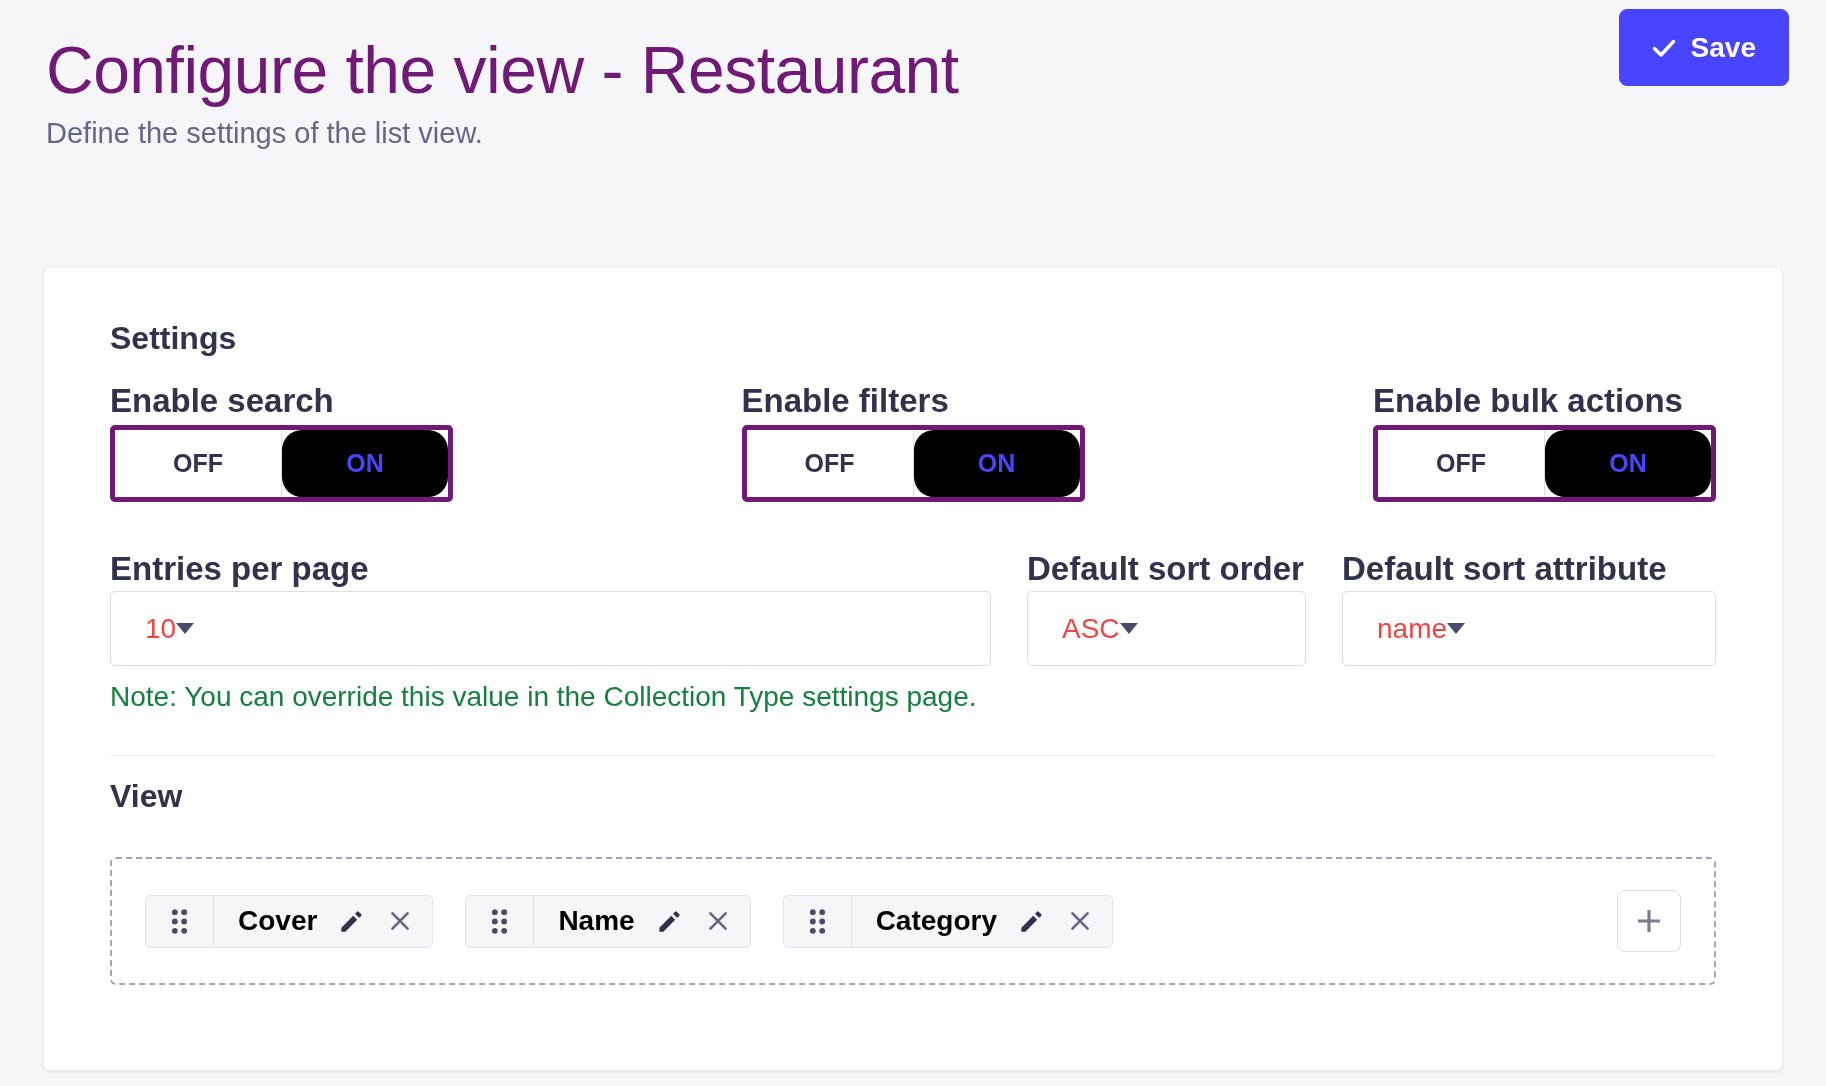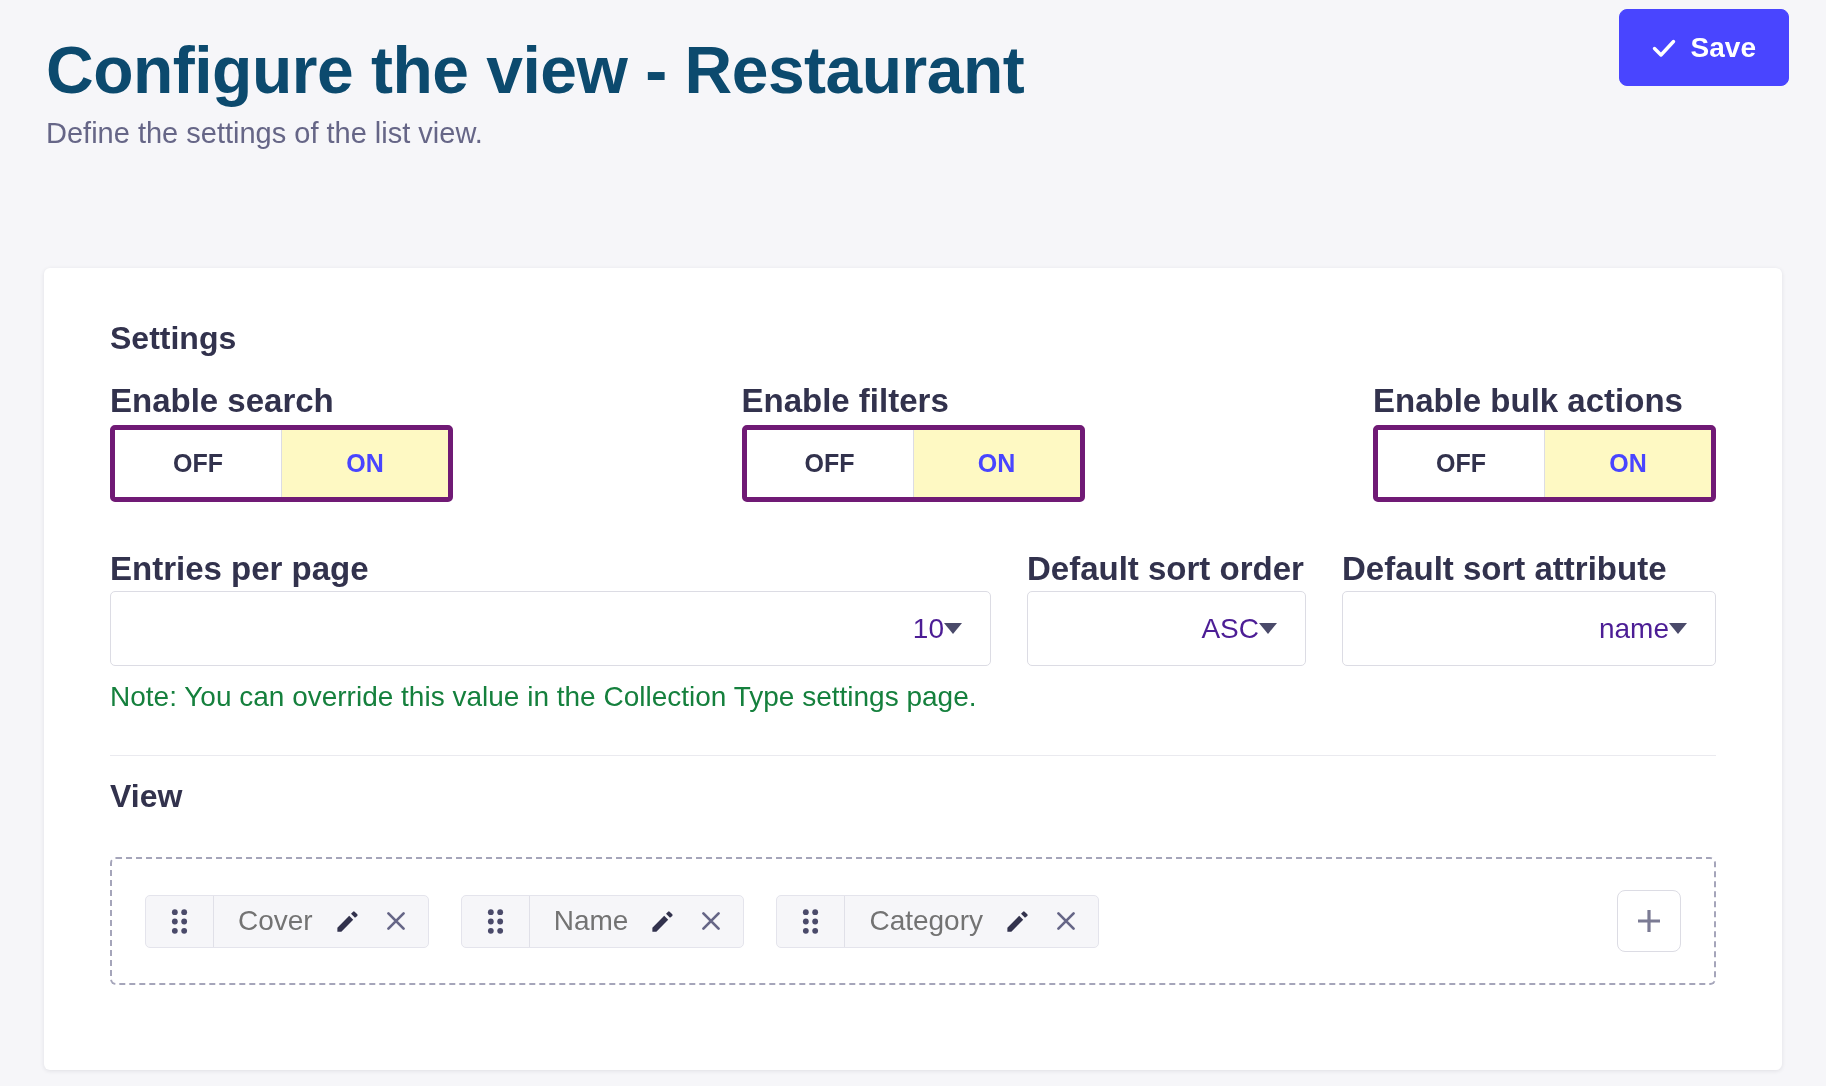--- a/index.html
+++ b/index.html
@@ -9,22 +9,22 @@
     background: #f6f6f9;
     font-family: "Liberation Sans", sans-serif;
     color: #32324d;
     overflow: hidden;
     position: relative;
   }
 
   
   .header { position: relative; height: 268px; padding: 36px 46px 0; }
   .page-title {
-    margin: 0; font-size: 66px; line-height: 68px; font-weight: 700;
-    color: #0c4a6e; letter-spacing: -0.5px;
+    margin: 0; font-size: 66px; line-height: 68px; font-weight: 400;
+    color: #701a75; letter-spacing: -0.5px;
   }
   .page-subtitle { margin: 12px 0 0; font-size: 29px; line-height: 35px; color: #666687; }
   .save-btn {
     position: absolute; top: 9px; right: 37px;
     height: 77px; padding: 0 32px;
     display: flex; align-items: center; gap: 15px;
     background: #4945ff; color: #ffffff;
     border: 1px solid #4945ff; border-radius: 8px;
     font-family: inherit; font-size: 28px; font-weight: 700; cursor: pointer;
   }
@@ -48,32 +48,32 @@
   }
   .toggle {
     display: flex; height: 77px; background: #ffffff;
     border: 5px solid #701a75; border-radius: 5px; overflow: hidden; cursor: pointer;
   }
   .toggle-opt {
     flex: 1; display: flex; align-items: center; justify-content: center;
     font-size: 25px; font-weight: 700;
   }
   .toggle-opt.off { color: #32324d; background: #ffffff; border-right: 1px solid #dcdce4; }
-  .toggle-opt.on  { color: #4945ff; background: #fef9c3; }
+  .toggle-opt.on  { color: #4945ff; background: #000000; border-radius: 20px; }
 
   
   .selects-row { display: flex; gap: 36px; margin-top: 54px; }
   .select-field.w1 { width: 881px; }
   .select-field.w2 { width: 374px; }
   .select-field.w3 { flex: 1; }
   .select-box {
     height: 75px; margin-top: -2px;
     border: 1px solid #dcdce4; border-radius: 5px; background: #ffffff;
-    display: flex; align-items: center; justify-content: flex-end;
-    padding: 0 28px 0 34px; font-size: 28px; color: #4c1d95; cursor: pointer;
+    display: flex; align-items: center; justify-content: flex-start;
+    padding: 0 28px 0 34px; font-size: 28px; color: #ef4444; cursor: pointer;
   }
   .caret {
     width: 0; height: 0;
     border-left: 9px solid transparent; border-right: 9px solid transparent;
     border-top: 11px solid #4a4a6a;
   }
   .note { margin: 16px 0 0; font-size: 28px; line-height: 30px; color: #15803d; }
 
   .divider { border: none; border-top: 1px solid #eaeaef; margin: 43px 0 0; }
 
@@ -87,21 +87,21 @@
   }
   .chip {
     height: 53px; display: flex; align-items: stretch;
     background: #f6f6f9; border: 1px solid #e4e4ec; border-radius: 5px;
   }
   .chip-handle {
     width: 68px; display: flex; align-items: center; justify-content: center;
     border-right: 1px solid #e0e0e8; cursor: grab;
   }
   .chip-body { display: flex; align-items: center; gap: 21px; padding: 0 18px 0 24px; }
-  .chip-label { font-size: 28px; font-weight: 400; color: #737373; white-space: nowrap; }
+  .chip-label { font-size: 28px; font-weight: 700; color: #000000; white-space: nowrap; }
   .icon-btn {
     background: none; border: none; padding: 0; margin: 0;
     display: flex; align-items: center; cursor: pointer;
   }
   .add-btn {
     position: absolute; right: 33px; top: 50%; transform: translateY(-50%);
     width: 64px; height: 62px;
     background: #ffffff; border: 1px solid #dcdce4; border-radius: 8px;
     display: flex; align-items: center; justify-content: center; cursor: pointer;
   }

